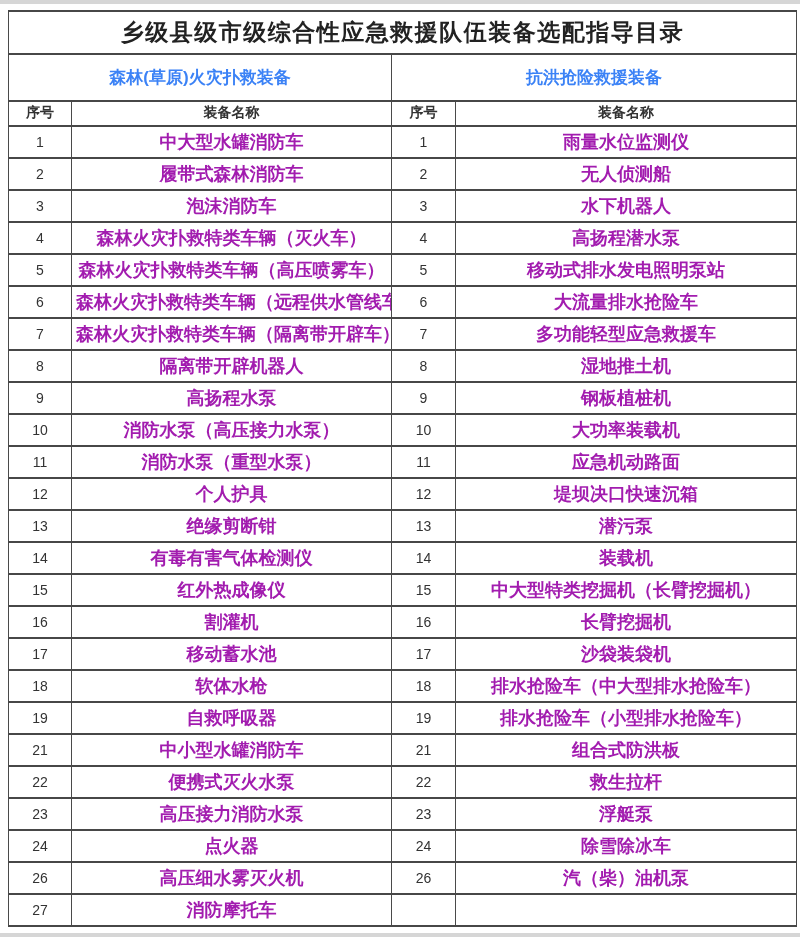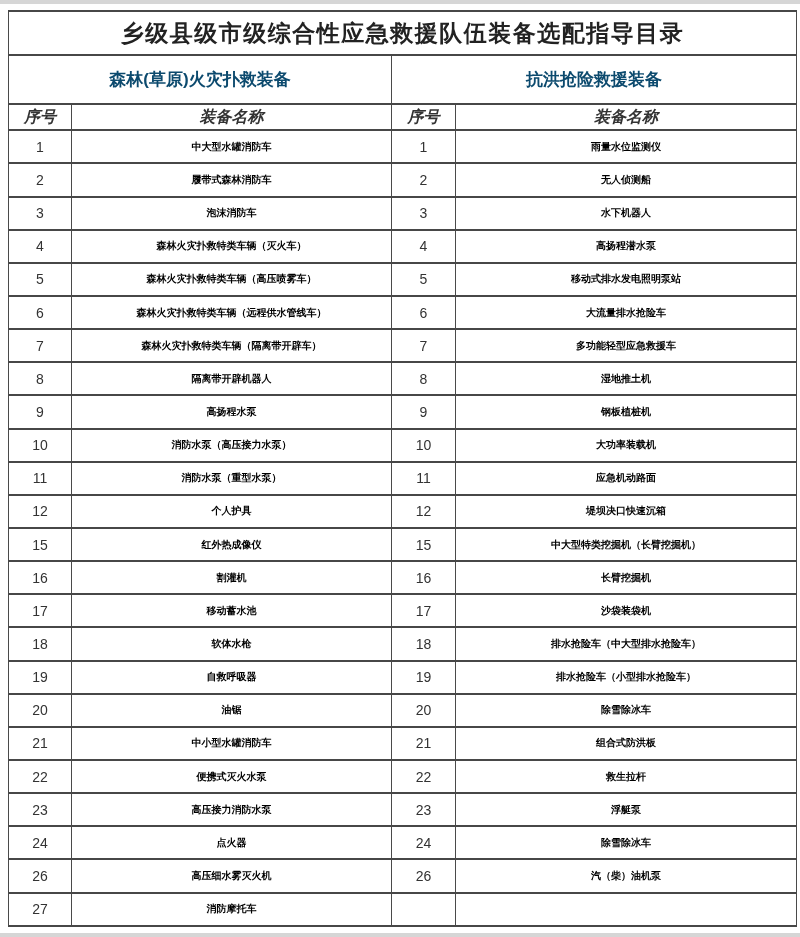--- a/index.html
+++ b/index.html
@@ -46,39 +46,38 @@
     height: 40px;
     font-size: 23px;
     font-weight: bold;
     letter-spacing: 1.5px;
     color: #222222;
   }
   tr.group-row td {
     height: 44px;
     font-size: 17px;
     font-weight: bold;
-    color: #0c4a6e;
+    color: #3b82f6;
   }
   tr.colhead-row td {
     height: 24px;
-    font-size: 16px;
+    font-size: 14px;
     font-weight: bold;
     color: #333333;
-    font-style: italic;
   }
   tr.data-row { height: 30px; }
   td.no-cell {
     font-size: 14px;
     font-weight: normal;
     color: #333333;
   }
   td.name-cell {
-    font-size: 10px;
-    font-weight: bold;
-    color: #000000;
+    font-size: 18px;
+    font-weight: bold;
+    color: #a21caf;
   }
 </style>
 </head>
 <body>
 
 <div class="page">
   <div class="edge-strip top"></div>
 
   <div class="catalog-wrap">
     <table class="catalog">
@@ -169,20 +168,32 @@
             <td class="no-cell">11</td>
             <td class="name-cell">应急机动路面</td>
           </tr>
           <tr class="data-row">
             <td class="no-cell">12</td>
             <td class="name-cell">个人护具</td>
             <td class="no-cell">12</td>
             <td class="name-cell">堤坝决口快速沉箱</td>
           </tr>
           <tr class="data-row">
+            <td class="no-cell">13</td>
+            <td class="name-cell">绝缘剪断钳</td>
+            <td class="no-cell">13</td>
+            <td class="name-cell">潜污泵</td>
+          </tr>
+          <tr class="data-row">
+            <td class="no-cell">14</td>
+            <td class="name-cell">有毒有害气体检测仪</td>
+            <td class="no-cell">14</td>
+            <td class="name-cell">装载机</td>
+          </tr>
+          <tr class="data-row">
             <td class="no-cell">15</td>
             <td class="name-cell">红外热成像仪</td>
             <td class="no-cell">15</td>
             <td class="name-cell">中大型特类挖掘机（长臂挖掘机）</td>
           </tr>
           <tr class="data-row">
             <td class="no-cell">16</td>
             <td class="name-cell">割灌机</td>
             <td class="no-cell">16</td>
             <td class="name-cell">长臂挖掘机</td>
@@ -199,26 +210,20 @@
             <td class="no-cell">18</td>
             <td class="name-cell">排水抢险车（中大型排水抢险车）</td>
           </tr>
           <tr class="data-row">
             <td class="no-cell">19</td>
             <td class="name-cell">自救呼吸器</td>
             <td class="no-cell">19</td>
             <td class="name-cell">排水抢险车（小型排水抢险车）</td>
           </tr>
           <tr class="data-row">
-            <td class="no-cell">20</td>
-            <td class="name-cell">油锯</td>
-            <td class="no-cell">20</td>
-            <td class="name-cell">除雪除冰车</td>
-          </tr>
-          <tr class="data-row">
             <td class="no-cell">21</td>
             <td class="name-cell">中小型水罐消防车</td>
             <td class="no-cell">21</td>
             <td class="name-cell">组合式防洪板</td>
           </tr>
           <tr class="data-row">
             <td class="no-cell">22</td>
             <td class="name-cell">便携式灭火水泵</td>
             <td class="no-cell">22</td>
             <td class="name-cell">救生拉杆</td>

